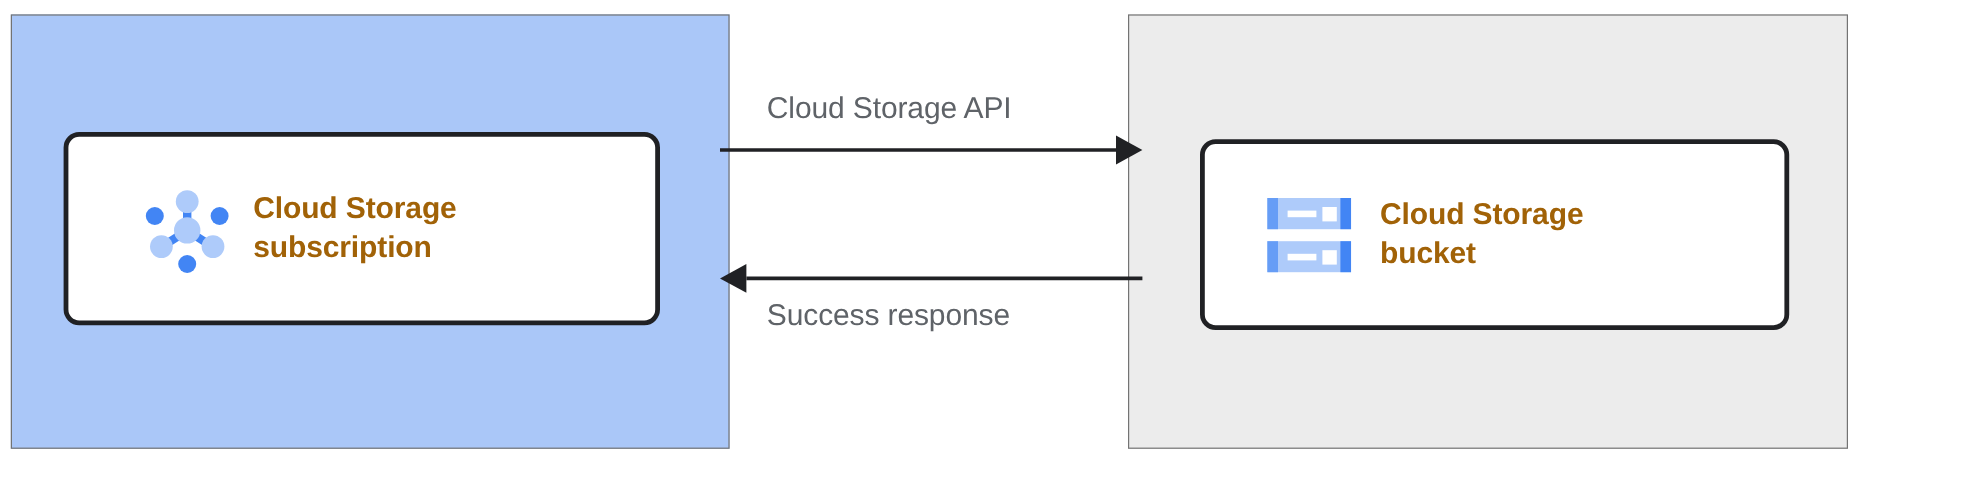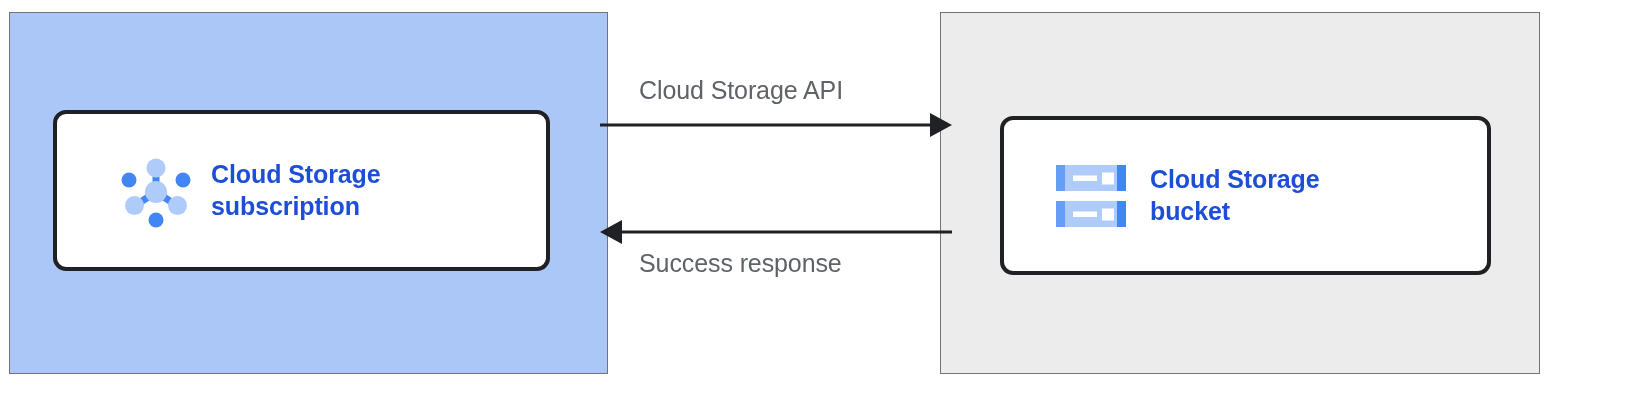--- a/index.html
+++ b/index.html
@@ -60,21 +60,21 @@
     left: 1000px;
     top: 116px;
     width: 491px;
     height: 159px;
     padding-left: 52px;
   }
 
   .card-label {
     font-size: 25px;
     font-weight: bold;
-    color: #1d4ed8;
+    color: #a16207;
     line-height: 1.26;
     letter-spacing: -0.1px;
     white-space: pre-line;
   }
 
   
   .node-icon {
     width: 74px;
     height: 74px;
     flex: 0 0 auto;

